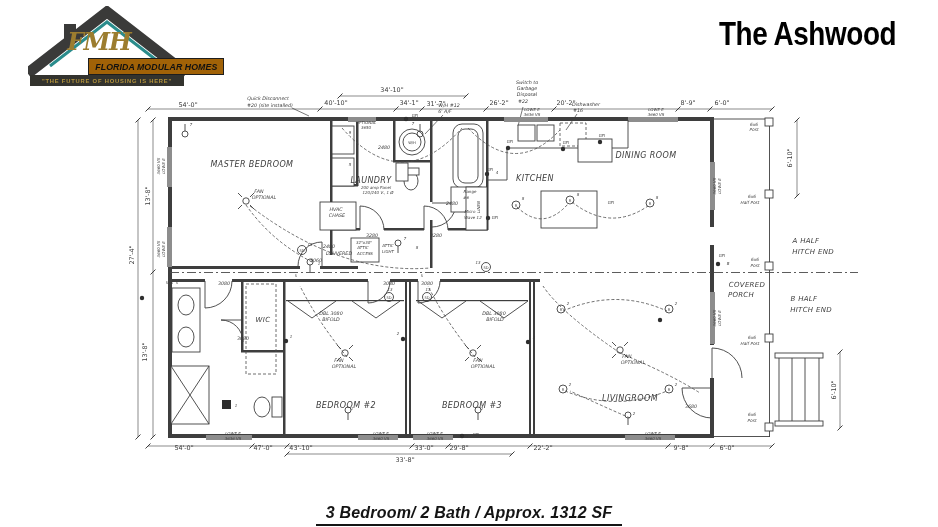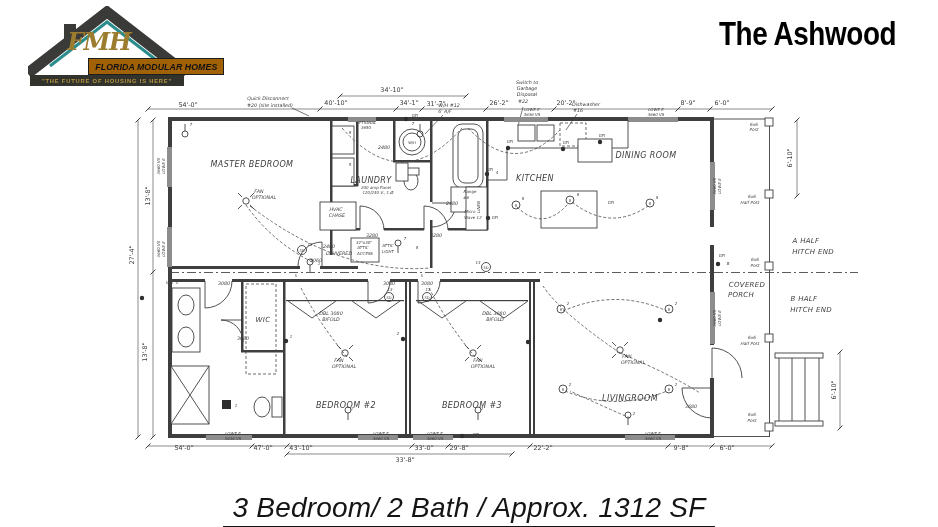--- a/index.html
+++ b/index.html
@@ -15,22 +15,22 @@
      background:#a16207;border:1.5px solid #1e1e1e;display:flex;align-items:center;justify-content:center;margin-left:48px;}
   .logo-name{font-size:9.5px;font-weight:bold;font-style:italic;color:#111;
      white-space:nowrap;transform:scaleX(.92);letter-spacing:.1px;}
   .logo-banner{position:absolute;left:2px;top:69px;width:154px;height:11px;background:#33332e;
      display:flex;align-items:center;justify-content:center;}
   .logo-tagline{font-size:5.8px;font-weight:bold;color:#b5943c;letter-spacing:.8px;white-space:nowrap;}
   
   .plan-title{position:absolute;top:14px;right:42px;font-weight:bold;font-size:34px;color:#000;
      white-space:nowrap;transform:scaleX(.82);transform-origin:100% 0;letter-spacing:-.5px;}
   .caption{position:absolute;left:0;right:0;top:492px;text-align:center;}
-  .caption span{display:inline-block;font-size:28px;font-weight:normal;font-style:italic;color:#141414;
-     border-bottom:2.5px solid #141414;padding:0 10px 2px 10px;letter-spacing:.2px;}
+  .caption span{display:inline-block;font-size:16px;font-weight:bold;font-style:italic;color:#141414;
+     border-bottom:2.5px solid #141414;padding:0 10px 2px 10px;letter-spacing:.2px;margin-top:12px;}
   
   svg.plan{position:absolute;left:0;top:0;}
   .wall{fill:#3e3e3e;}
   .thin{stroke:#3e3e3e;stroke-width:.9;fill:none;}
   .fix{stroke:#3e3e3e;stroke-width:.9;fill:#fff;}
   .dash{stroke:#4a4a4a;stroke-width:.8;fill:none;stroke-dasharray:3 2;}
   .dashdot{stroke:#4a4a4a;stroke-width:.9;fill:none;stroke-dasharray:9 3 2 3;}
   .dimline{stroke:#5a5a5a;stroke-width:.7;fill:none;}
   .tick{stroke:#3e3e3e;stroke-width:1;fill:none;}
   .win{fill:#8d8d8d;}

